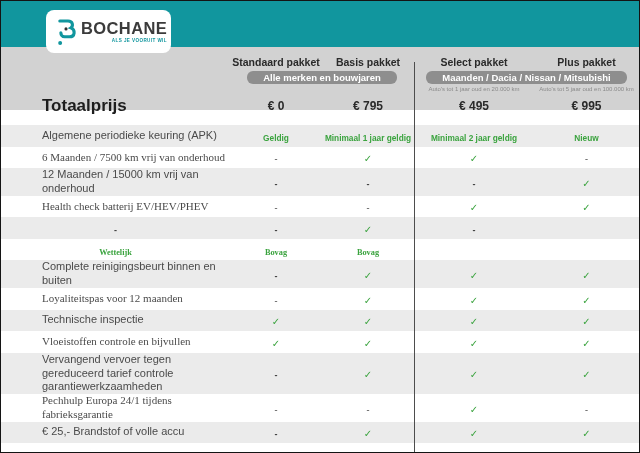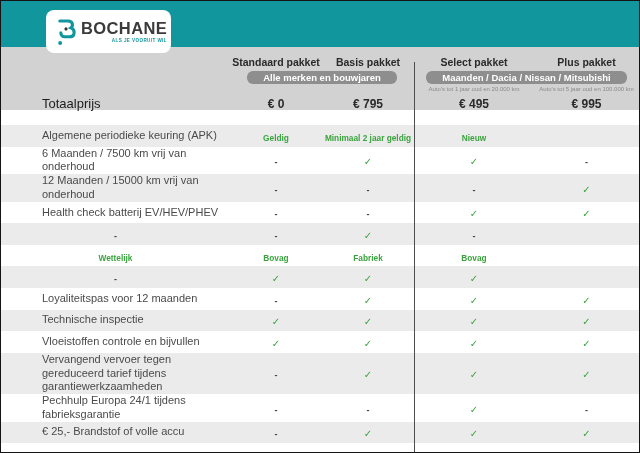--- a/index.html
+++ b/index.html
@@ -33,27 +33,27 @@
   .badge {
     background:#8e8e8e; color:#fff; font-weight:700; font-size:9.5px;
     text-align:center; height:13px; line-height:13px; border-radius:6px; justify-self:center;
   }
   .badge-left  { grid-column:2 / 4; width:150px; }
   .badge-right { grid-column:4 / 6; width:201px; }
   .cond-row { height:10px; }
   .cond { grid-column:auto; text-align:center; font-size:6px; color:#8a8a8a; line-height:10px; white-space:nowrap; }
   .cond-1 { grid-column:4; } .cond-2 { grid-column:5; }
   .price-row { margin-top:2px; }
-  .total-label { padding-left:41px; font-size:13px; font-weight:400; color:#1d1d1d; }
+  .total-label { padding-left:41px; font-size:17px; font-weight:700; color:#1d1d1d; }
   .price { text-align:center; font-size:12px; font-weight:700; color:#2a2a2a; }
   
   .gap { height:15px; background:#fff; }
   .trow { display:grid; grid-template-columns:229px 92px 92px 120px 105px; align-items:center; min-height:21.6px; }
   .trow.shaded { background:#ebebeb; }
-  .trow.white  { background:#ffffff; }
+  .trow.white  { background:#ffffff;font-family:Liberation Serif, serif; }
   .tlabel { padding-left:41px; padding-right:2px; font-size:11px; color:#4a4a4a; line-height:1.25; }
   .tcell  { text-align:center; }
   .celltext { color:var(--green,#3aa33e); font-weight:700; font-size:8.3px; }
   .check { color:var(--green,#3aa33e); font-size:10px; }
   .dash  { color:#3f3f3f; font-size:9px; font-weight:700; }
   
   .vdivider { position:absolute; left:413px; top:61px; width:1px; height:391px; background:#4d4d4d; }
 </style>
 </head>
 <body>
@@ -99,20 +99,21 @@
       <div class="price">€ 995</div>
     </div>
   </div>
 
   <div class="gap"></div>
 
   <div>
       <div class="trow shaded">
         <div class="tlabel">Algemene periodieke keuring (APK)</div>
         <div class="tcell"><span class="celltext">Geldig</span></div>
+        <div class="tcell"><span class="celltext">Minimaal 1 jaar geldig</span></div>
         <div class="tcell"><span class="celltext">Minimaal 2 jaar geldig</span></div>
         <div class="tcell"><span class="celltext">Nieuw</span></div>
       </div>
       <div class="trow white">
         <div class="tlabel">6 Maanden / 7500 km vrij van onderhoud</div>
         <div class="tcell"><span class="dash">-</span></div>
         <div class="tcell"><span class="check">✓</span></div>
         <div class="tcell"><span class="check">✓</span></div>
         <div class="tcell"><span class="dash">-</span></div>
       </div>
@@ -132,24 +133,24 @@
       </div>
       <div class="trow shaded">
         <div class="tcell"><span class="dash">-</span></div>
         <div class="tcell"><span class="dash">-</span></div>
         <div class="tcell"><span class="check">✓</span></div>
         <div class="tcell"><span class="dash">-</span></div>
       </div>
       <div class="trow white">
         <div class="tcell"><span class="celltext">Wettelijk</span></div>
         <div class="tcell"><span class="celltext">Bovag</span></div>
-        <div class="tcell"><span class="celltext">Fabriek</span></div>
         <div class="tcell"><span class="celltext">Bovag</span></div>
       </div>
       <div class="trow shaded">
+        <div class="tlabel">Complete reinigingsbeurt binnen en buiten</div>
         <div class="tcell"><span class="dash">-</span></div>
         <div class="tcell"><span class="check">✓</span></div>
         <div class="tcell"><span class="check">✓</span></div>
         <div class="tcell"><span class="check">✓</span></div>
       </div>
       <div class="trow white">
         <div class="tlabel">Loyaliteitspas voor 12 maanden</div>
         <div class="tcell"><span class="dash">-</span></div>
         <div class="tcell"><span class="check">✓</span></div>
         <div class="tcell"><span class="check">✓</span></div>
@@ -163,21 +164,21 @@
         <div class="tcell"><span class="check">✓</span></div>
       </div>
       <div class="trow white">
         <div class="tlabel">Vloeistoffen controle en bijvullen</div>
         <div class="tcell"><span class="check">✓</span></div>
         <div class="tcell"><span class="check">✓</span></div>
         <div class="tcell"><span class="check">✓</span></div>
         <div class="tcell"><span class="check">✓</span></div>
       </div>
       <div class="trow shaded">
-        <div class="tlabel">Vervangend vervoer tegen gereduceerd tarief tijdens garantiewerkzaamheden</div>
+        <div class="tlabel">Vervangend vervoer tegen gereduceerd tarief controle garantiewerkzaamheden</div>
         <div class="tcell"><span class="dash">-</span></div>
         <div class="tcell"><span class="check">✓</span></div>
         <div class="tcell"><span class="check">✓</span></div>
         <div class="tcell"><span class="check">✓</span></div>
       </div>
       <div class="trow white">
         <div class="tlabel">Pechhulp Europa 24/1 tijdens fabrieksgarantie</div>
         <div class="tcell"><span class="dash">-</span></div>
         <div class="tcell"><span class="dash">-</span></div>
         <div class="tcell"><span class="check">✓</span></div>

